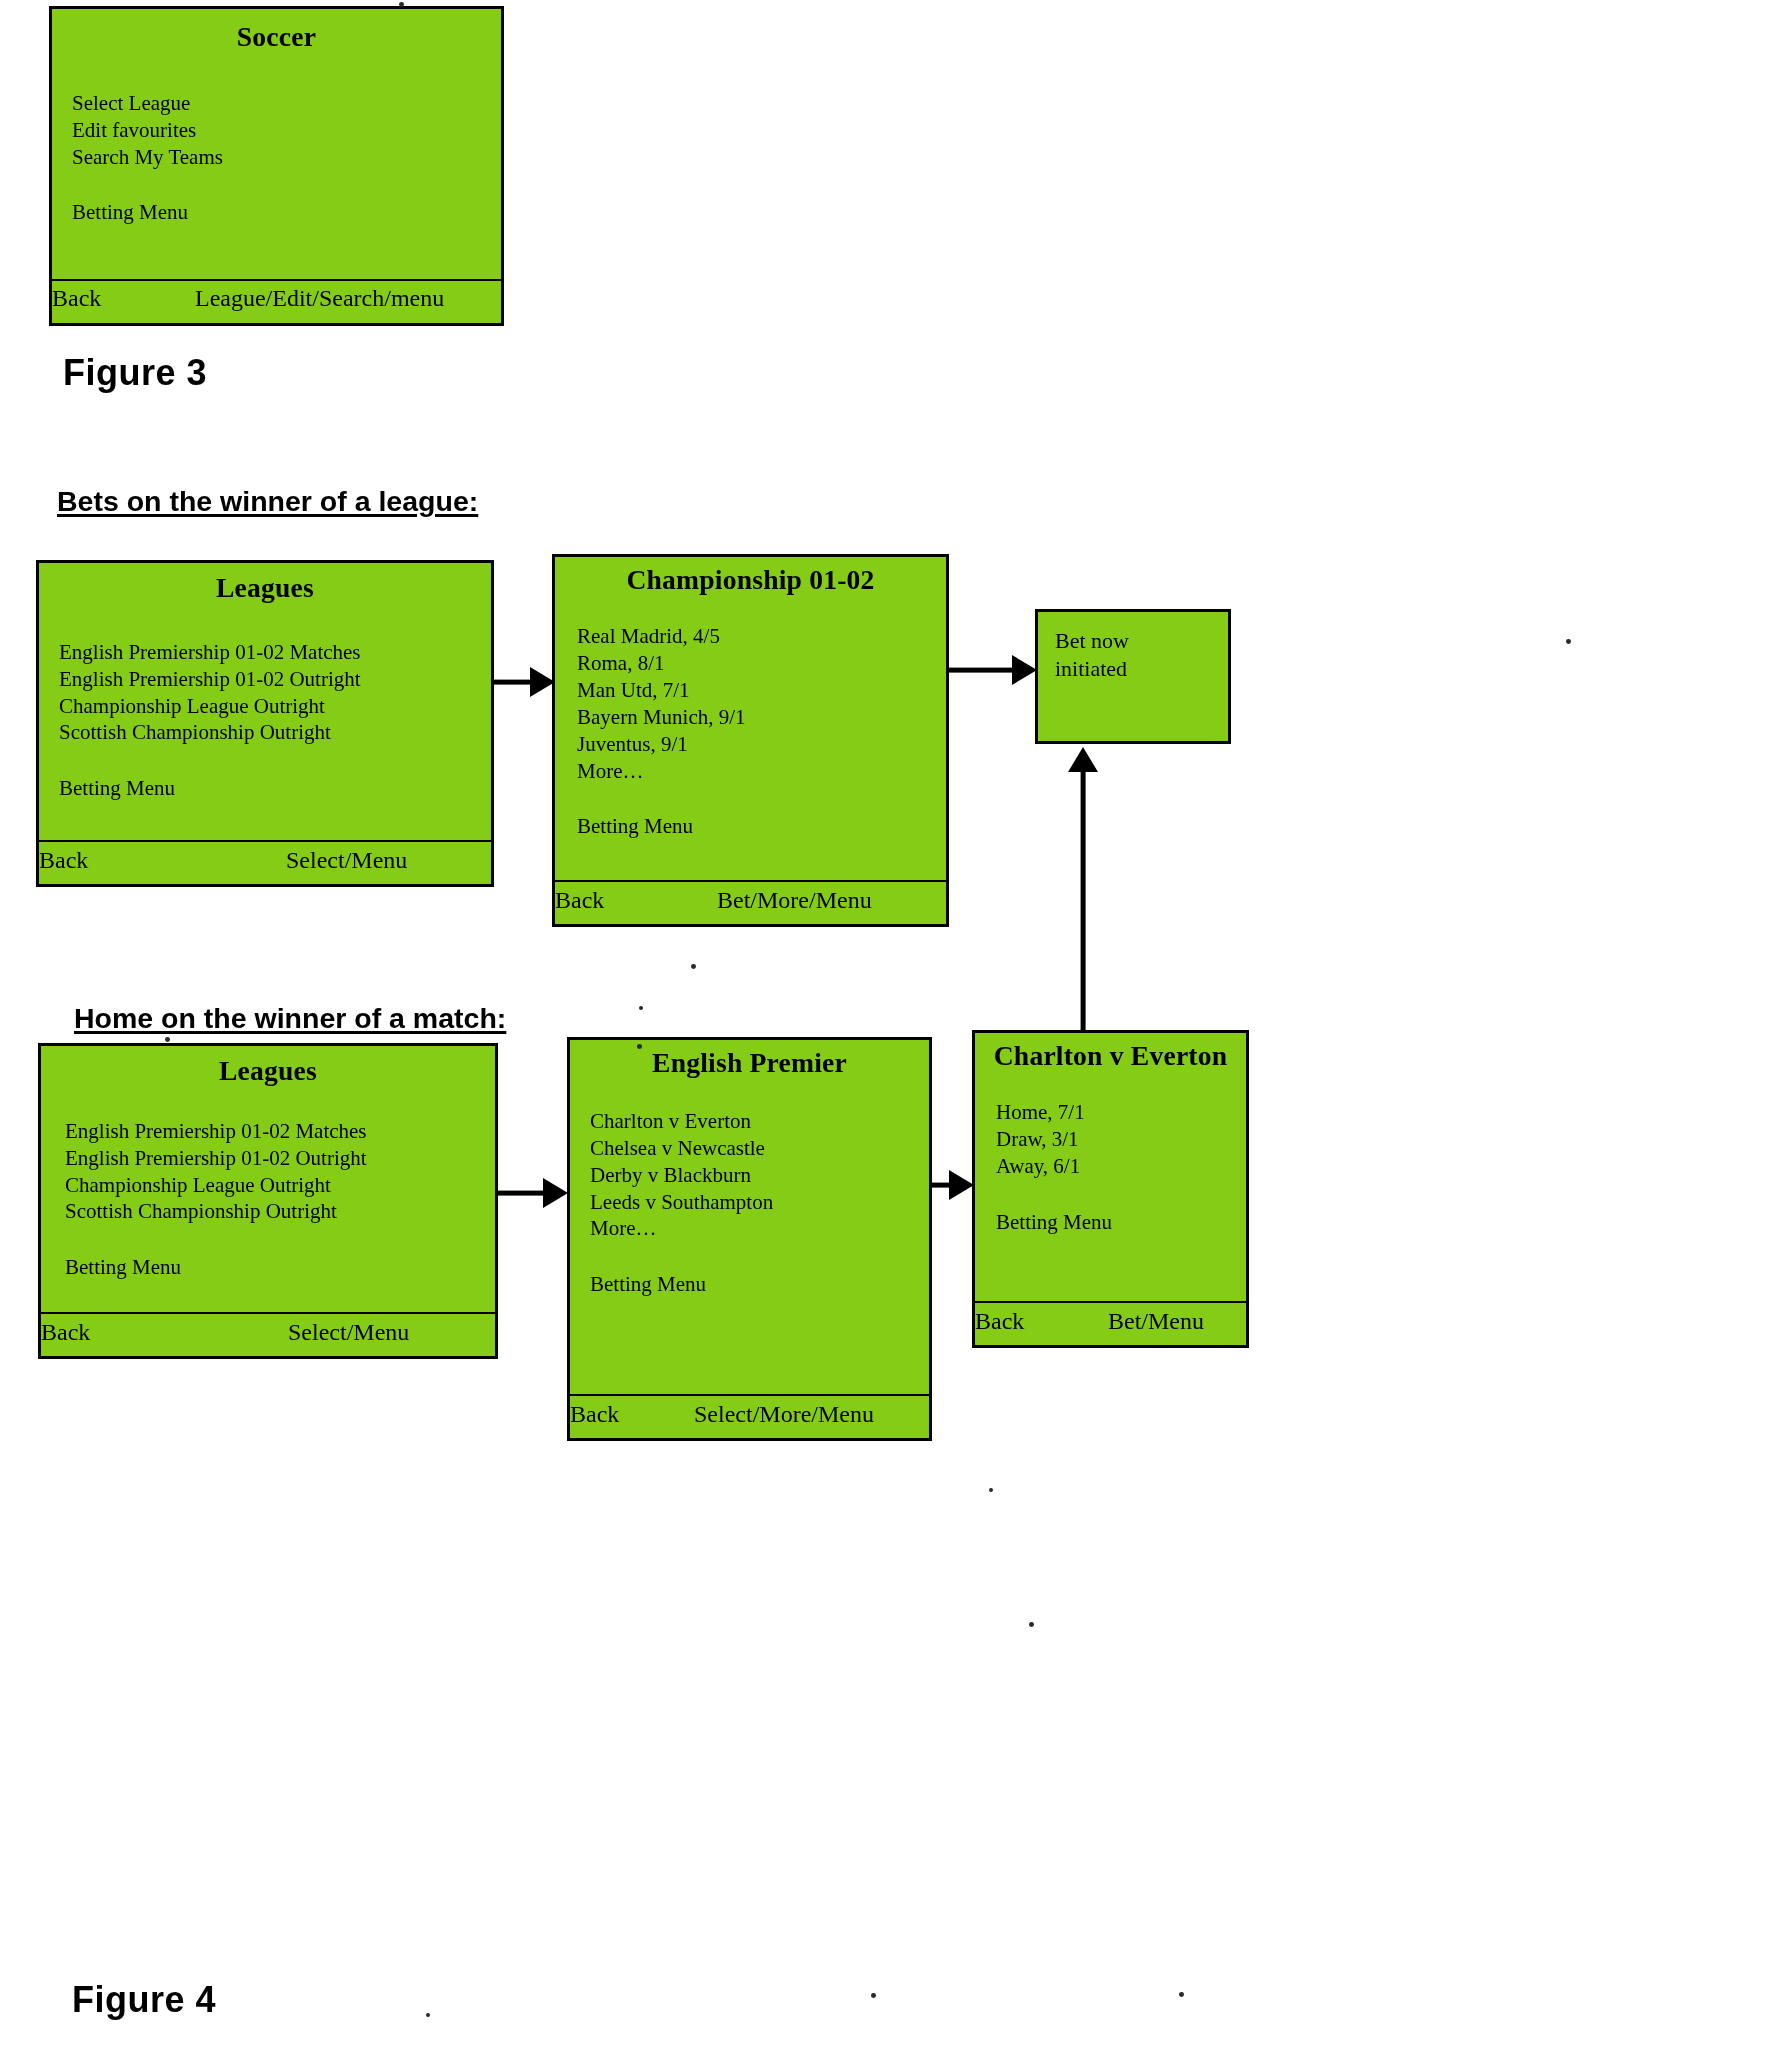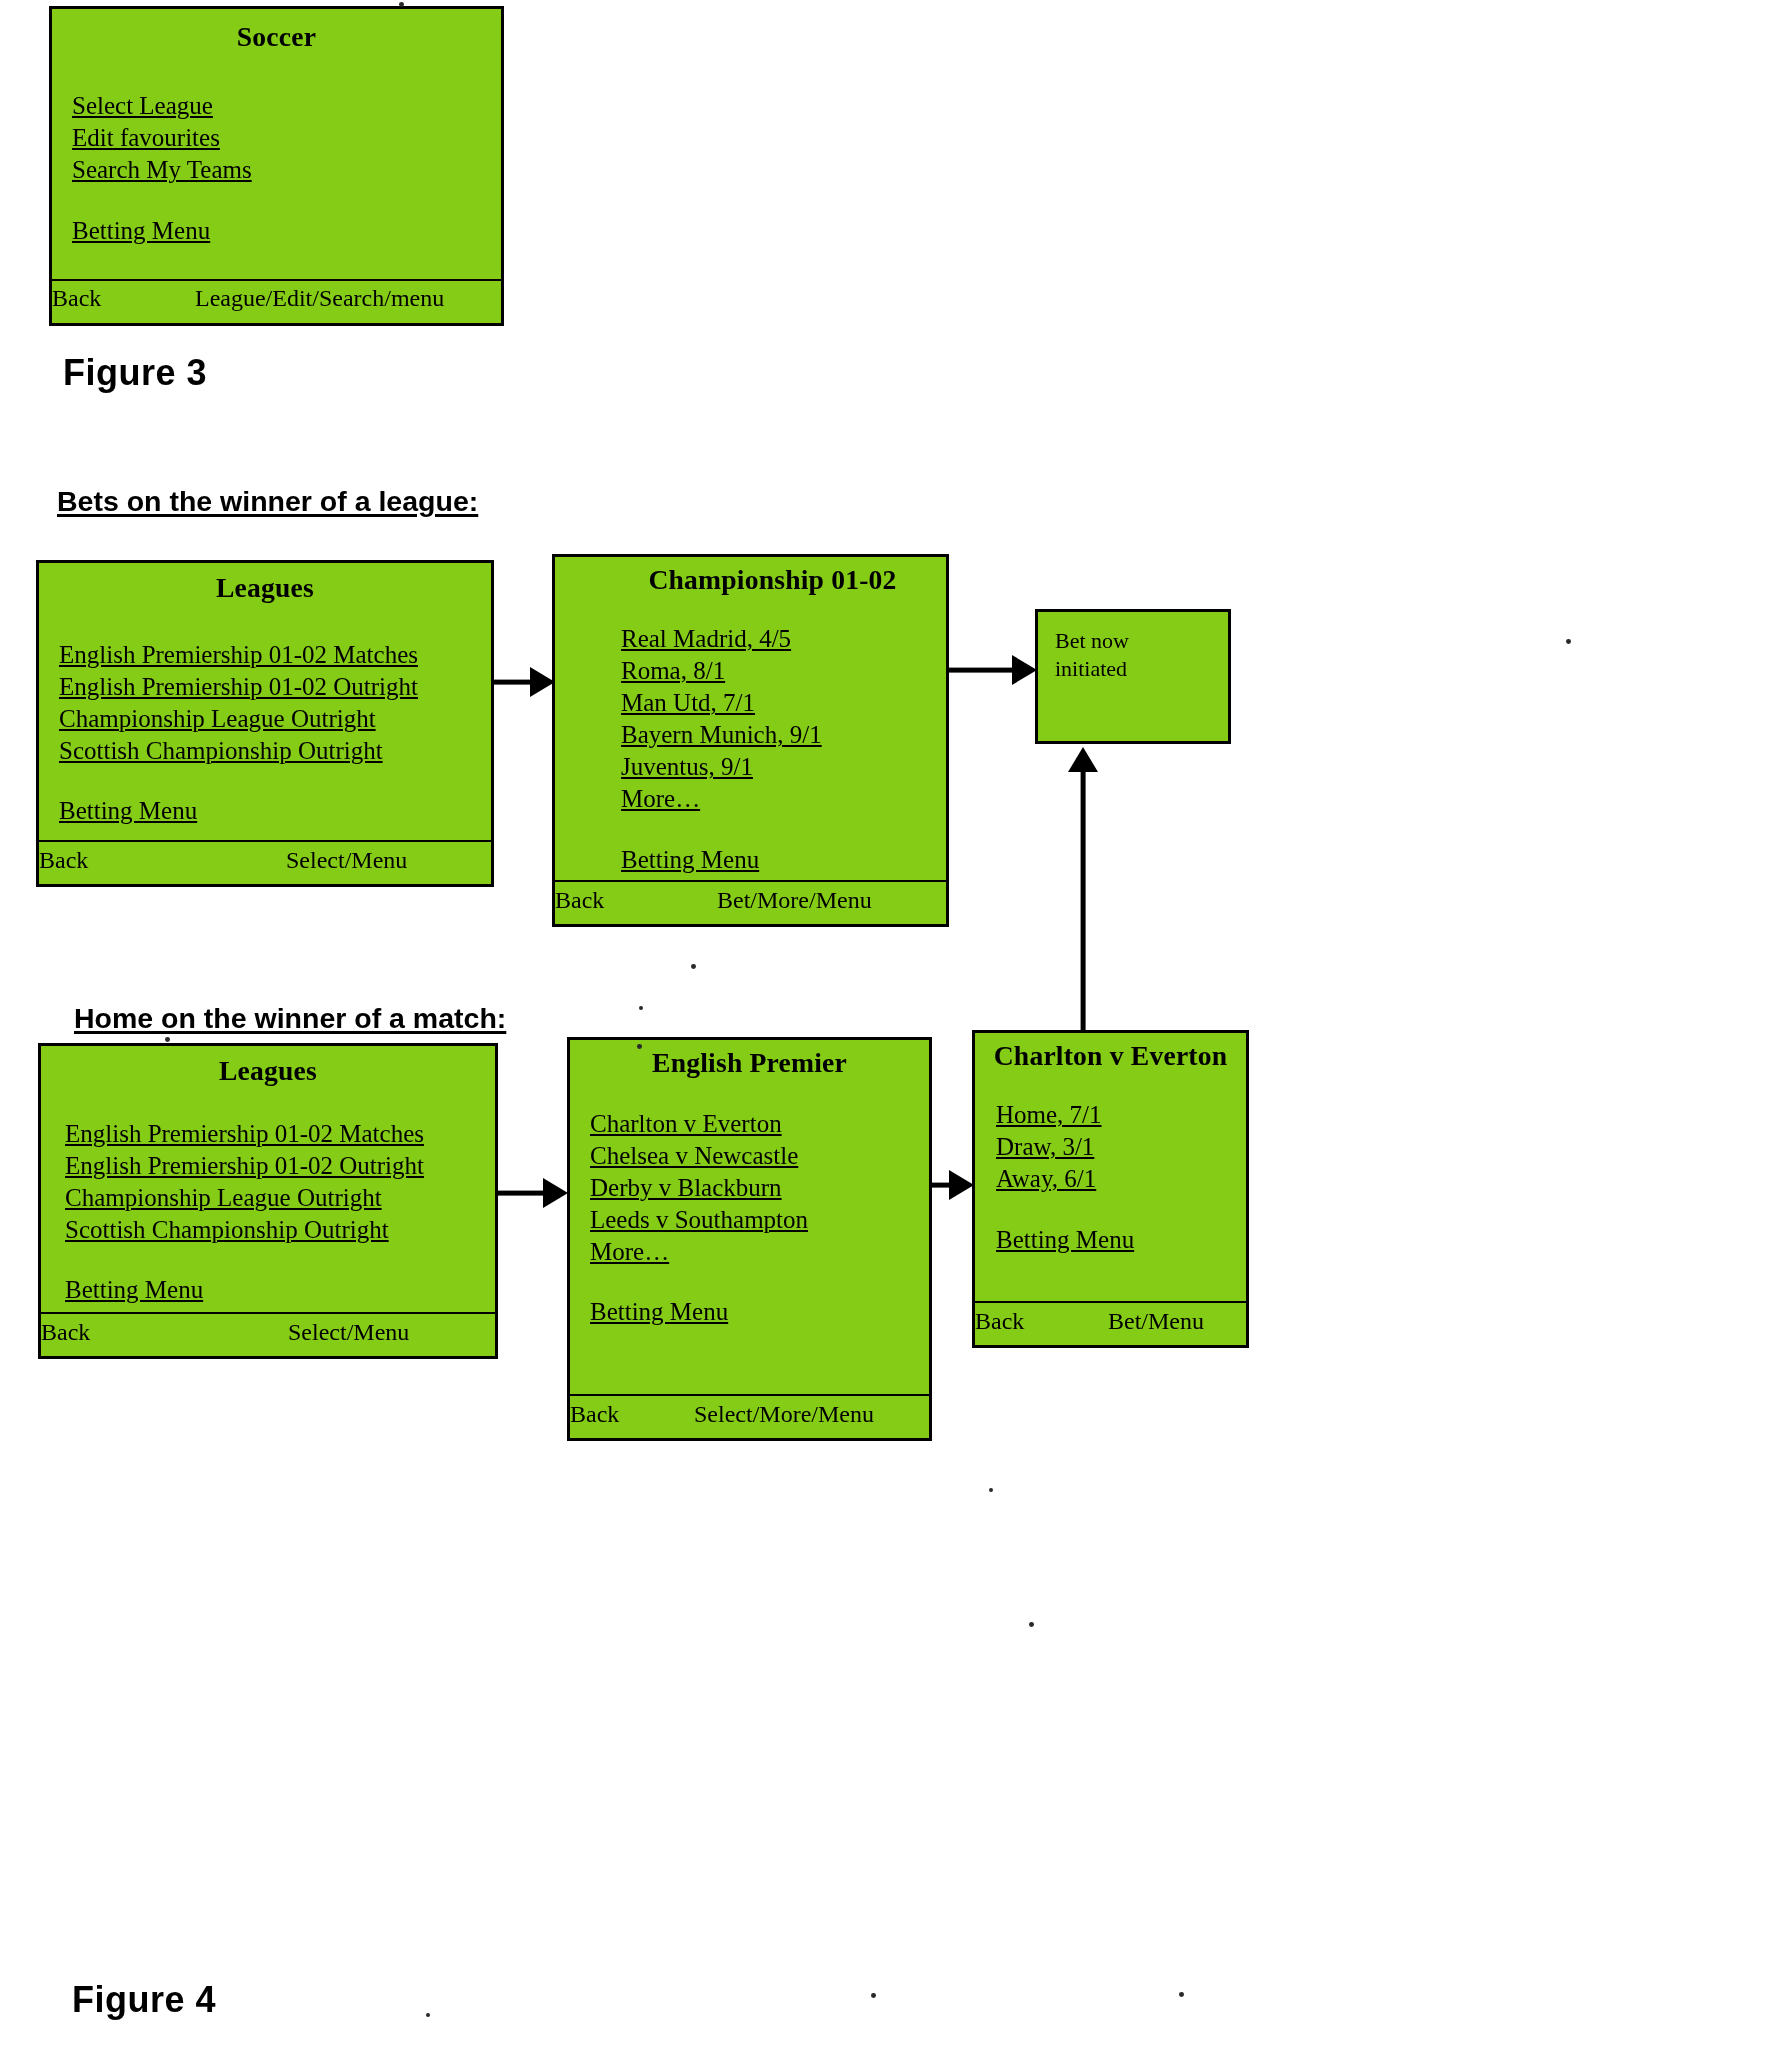--- a/index.html
+++ b/index.html
@@ -29,25 +29,24 @@
     font-size: 27.6px;
     line-height: 1.1;
     letter-spacing: 0.2px;
   }
   .menu {
     list-style: none;
     margin: 0;
     padding: 0;
   }
   .menu li {
-    font-size: 25px;
+    font-size: 21px;
     line-height: 1.28;
     white-space: nowrap;
     width: fit-content;
-    text-decoration: underline;
     text-underline-offset: 1.9px;
     text-decoration-thickness: 1.9px;
   }
   .gap {
     height: 28.5px;
   }
   .softkeys {
     position: absolute;
     left: 0;
     right: 0;
@@ -141,21 +140,21 @@
 
   #fig3-caption  { left: 63px;   top: 352px; }
 
   #head-league   { left: 57px;   top: 485px; }
   #head-match    { left: 74px;   top: 1002px; }
 
   #leagues-1     { left: 36px;   top: 560px;  width: 458px;  height: 327px; }
   #leagues-1 .title { margin-top: 9.5px; }
   #leagues-1 .menu  { margin-top: 36px; margin-left: 20px; }
 
-  #champ         { left: 552px;  top: 554px;  width: 397px;  height: 373px; padding-left: 44px; }
+  #champ         { left: 552px;  top: 554px;  width: 397px;  height: 373px; }
   #champ .title  { margin-top: 7.6px; }
   #champ .menu   { margin-top: 28.5px; margin-left: 22px; }
 
   #betnow        { left: 1035px; top: 609px;  width: 196px;  height: 135px; padding: 15px 0 0 17px; }
   #betnow .bn    { font-size: 22px; line-height: 1.28; }
 
   #leagues-2     { left: 38px;   top: 1043px; width: 460px;  height: 316px; }
   #leagues-2 .title { margin-top: 9.5px; }
   #leagues-2 .menu  { margin-top: 32px; margin-left: 24px; }
 

